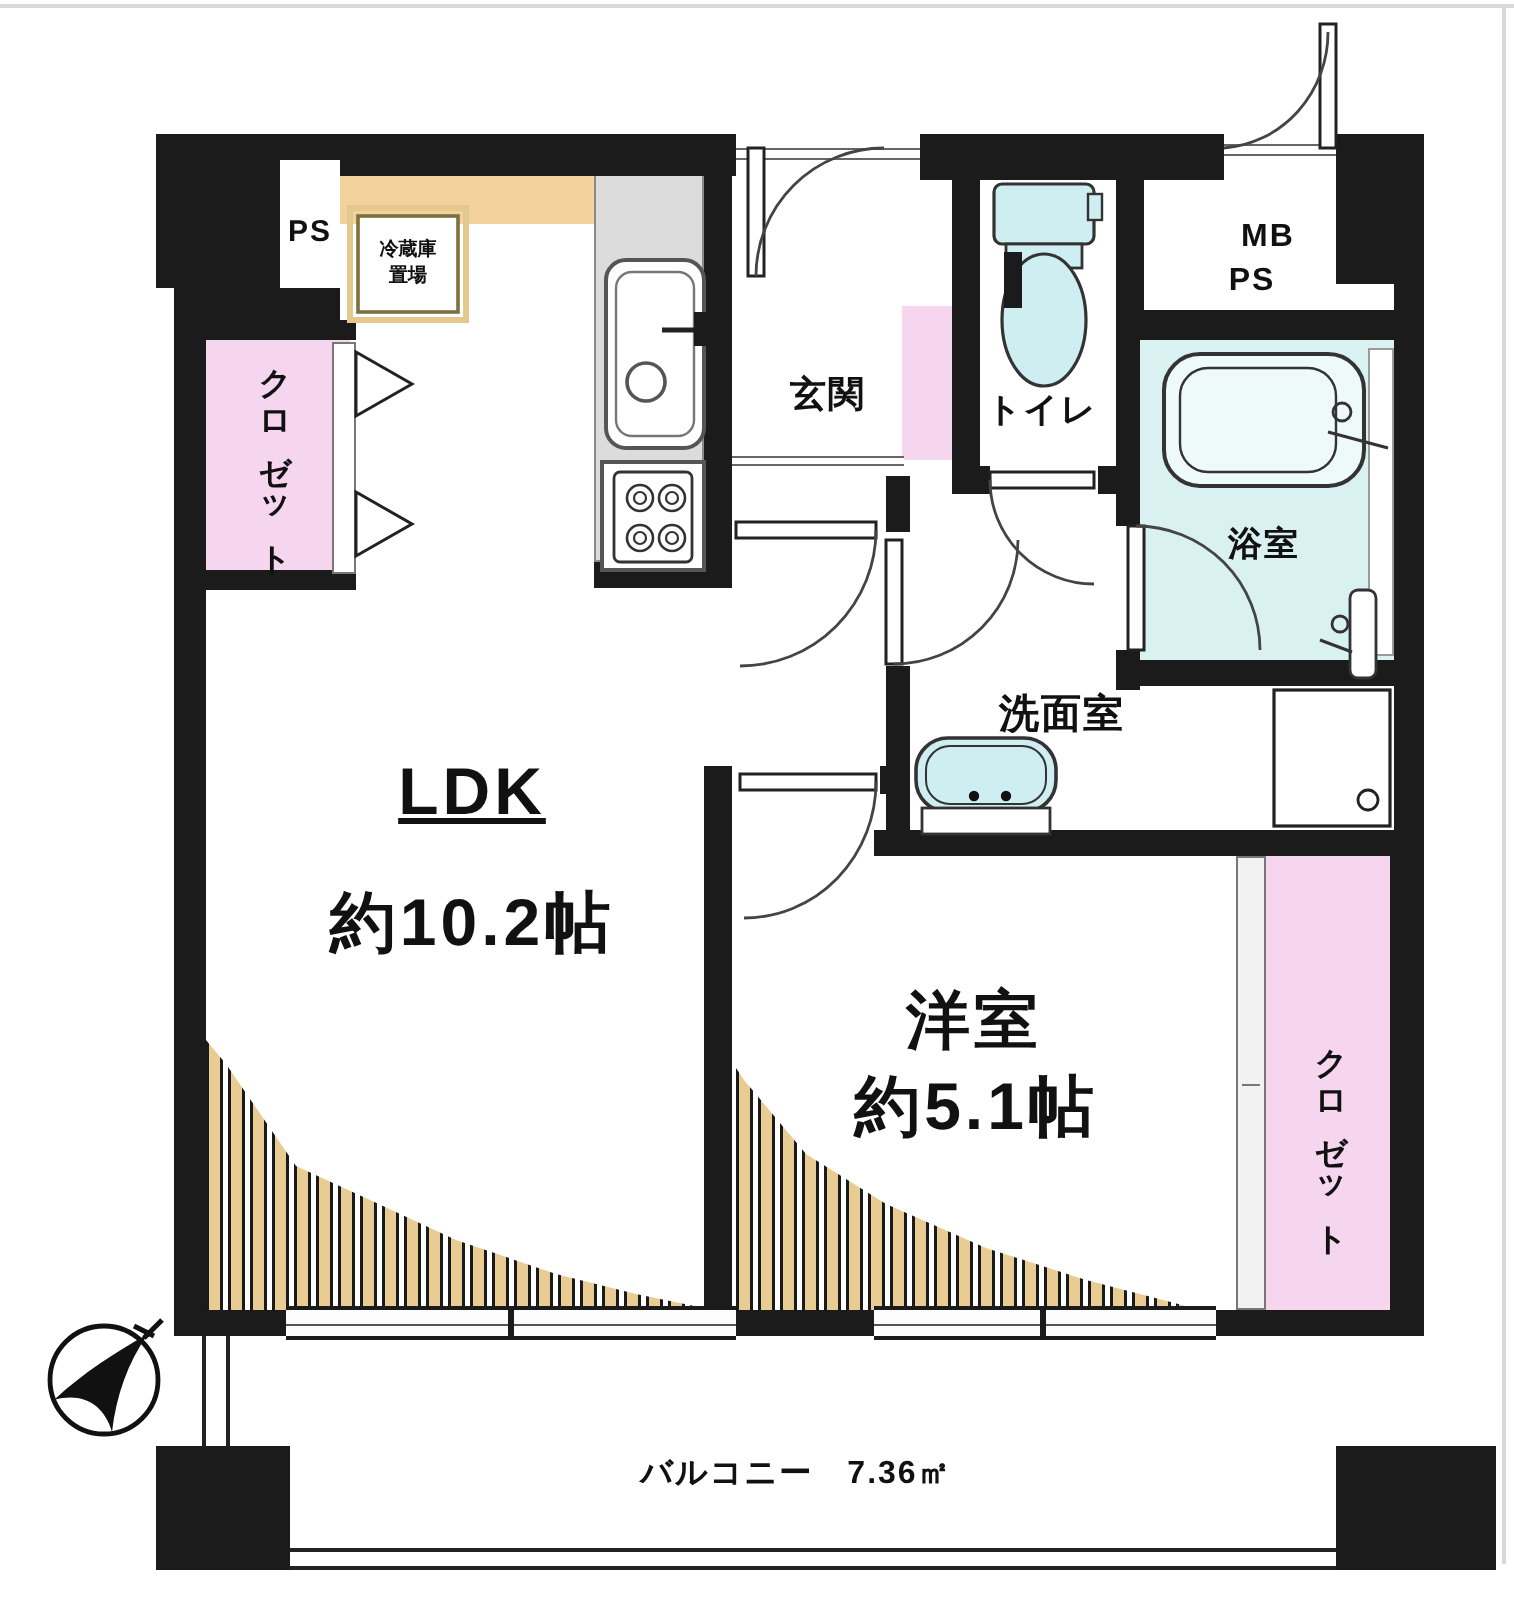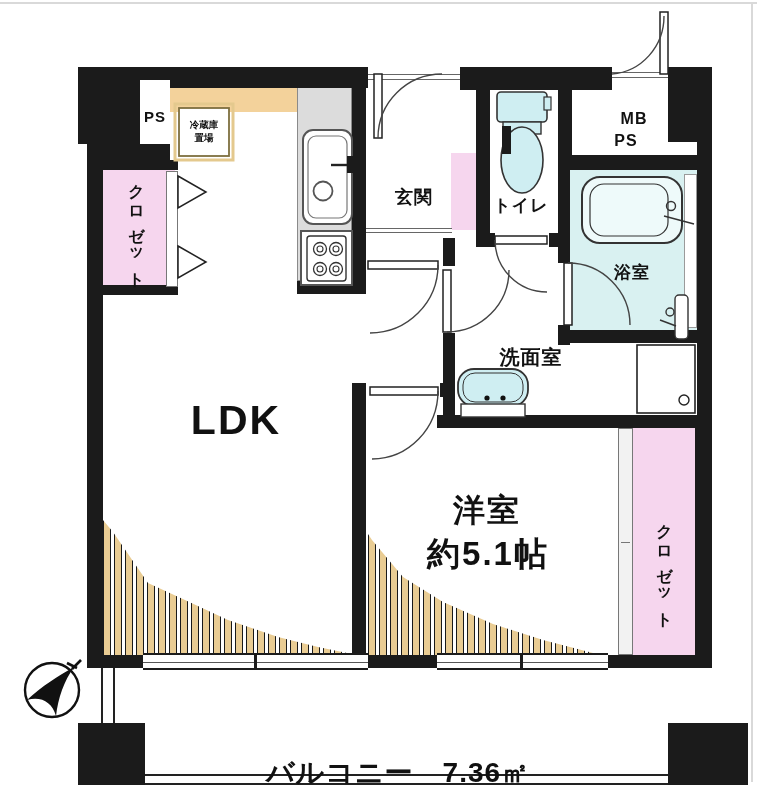--- a/index.html
+++ b/index.html
@@ -210,19 +210,20 @@
   <div class="lbl" style="left:155px;top:116px;font-size:15px;">PS</div>
   <div class="lbl" style="left:204px;top:125px;font-size:9.5px;letter-spacing:0;">冷蔵庫</div>
   <div class="lbl" style="left:204px;top:138px;font-size:9.5px;letter-spacing:0;">置場</div>
   <div class="vtext" style="left:136px;top:228px;font-size:16px;">クロゼット</div>
   <div class="lbl" style="left:414px;top:197px;font-size:18px;">玄関</div>
   <div class="lbl" style="left:521px;top:205px;font-size:17px;">トイレ</div>
   <div class="lbl" style="left:626px;top:119px;font-size:16px;padding-left:16px;">MB</div>
   <div class="lbl" style="left:626px;top:141px;font-size:16px;">PS</div>
   <div class="lbl" style="left:632px;top:272px;font-size:17px;">浴室</div>
   <div class="lbl" style="left:531px;top:357px;font-size:20px;">洗面室</div>
-  <div class="lbl big" style="left:236px;top:420px;font-size:41px;">LDK</div>
+  <div class="lbl big" style="left:236px;top:396px;font-size:33px;text-decoration:underline;">LDK</div>
+  <div class="lbl big" style="left:236px;top:462px;font-size:33px;">約10.2帖</div>
   <div class="lbl big" style="left:487px;top:511px;font-size:32px;">洋室</div>
   <div class="lbl big" style="left:488px;top:554px;font-size:33px;">約5.1帖</div>
   <div class="vtext" style="left:664px;top:568px;font-size:16px;">クロゼット</div>
-  <div class="lbl" style="left:398px;top:737px;font-size:28px;font-weight:700;margin-top:36px;">バルコニー　7.36㎡</div>
+  <div class="lbl" style="left:398px;top:737px;font-size:16px;font-weight:700;">バルコニー　7.36㎡</div>
 
 </div>
 
 </body></html>

